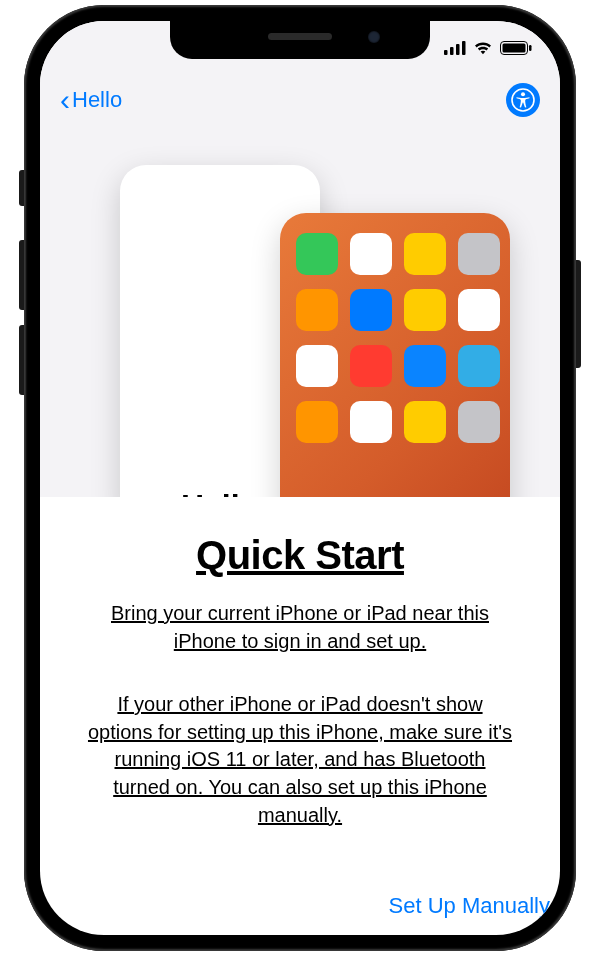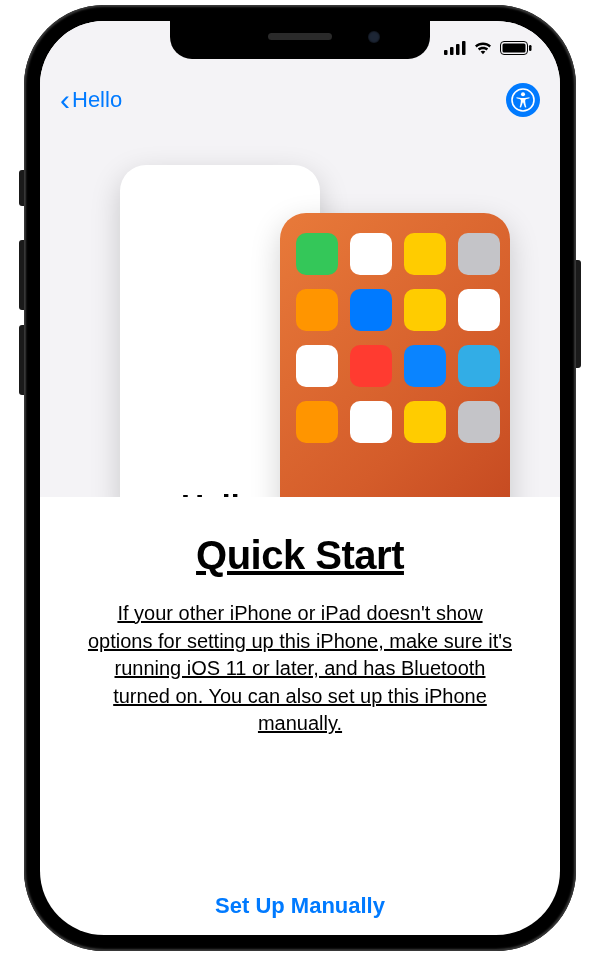--- a/index.html
+++ b/index.html
@@ -159,30 +159,30 @@
       font-size: 40px;
       font-weight: 800;
       letter-spacing: -0.5px;
       margin-bottom: 22px;
     }
     .para {
       font-size: 20px;
       line-height: 1.38;
       color: #000;
     }
-    .para + .para { margin-top: 28px; }
+    .para + .para { margin-top: 36px; }
     .setup-manual {
       position: absolute;
       bottom: 6px;
       left: 0;
       right: 0;
-      text-align: center;
+      text-align: right;
       color: #007aff;
       font-size: 22px;
-      font-weight: 700;
+      font-weight: 400;
       cursor: pointer;
       padding: 10px;
     }
   </style>
 </head>
 <body>
 
 <div class="device">
   <div class="side-left-1"></div>
   <div class="side-left-2"></div>
@@ -255,19 +255,20 @@
             <div class="app" style="background: rgb(255, 149, 0);"></div>
             <div class="app" style="background: rgb(255, 255, 255);"></div>
             <div class="app" style="background: rgb(255, 204, 0);"></div>
             <div class="app" style="background: rgb(196, 196, 200);"></div>
           </div>
       </div>
     </div>
 
     <div class="content">
       <h1 class="title">Quick Start</h1>
+      <p class="para">Bring your current iPhone or iPad near this iPhone to sign in and set up.</p>
       <p class="para">If your other iPhone or iPad doesn't show options for setting up this iPhone, make sure it's running iOS 11 or later, and has Bluetooth turned on. You can also set up this iPhone manually.</p>
     </div>
 
     <div class="setup-manual">Set Up Manually</div>
 
   </div>
 </div>
 
 </body></html>

